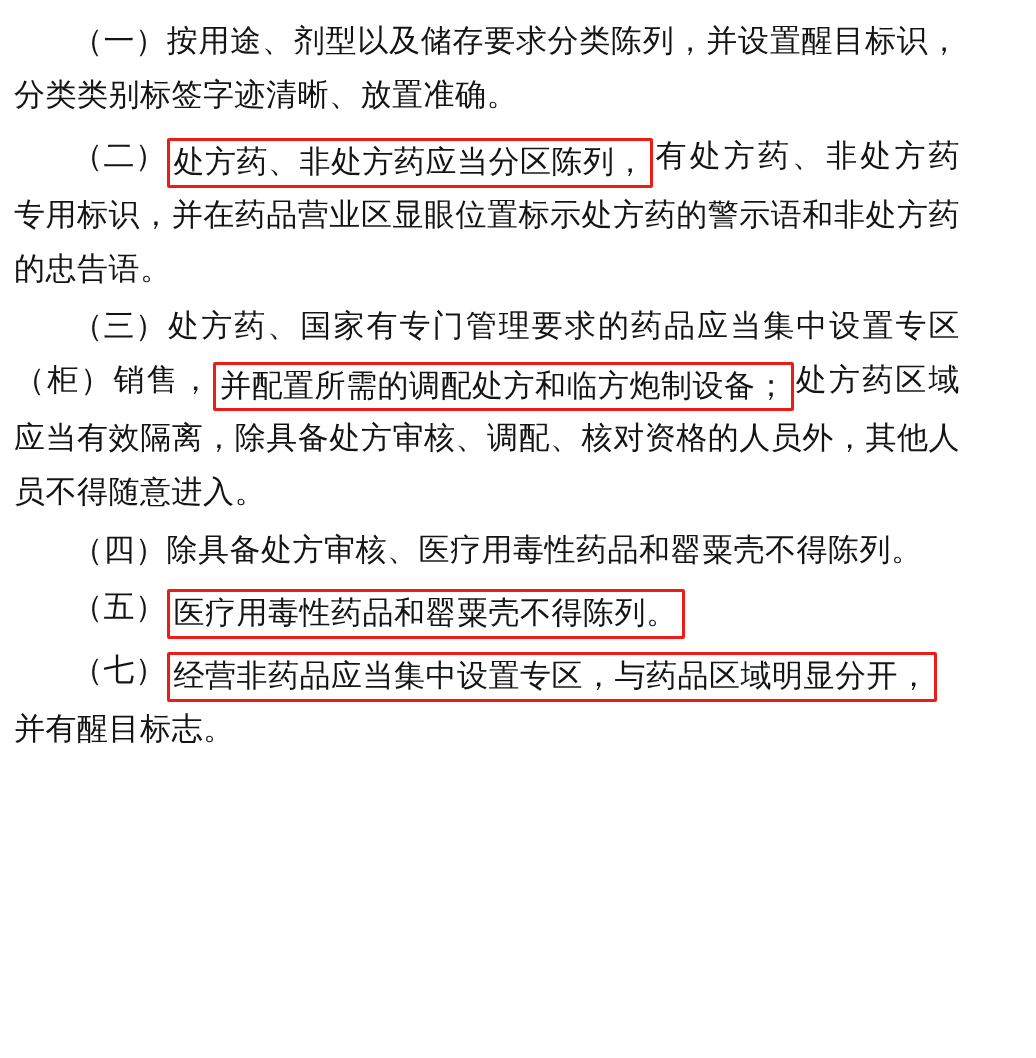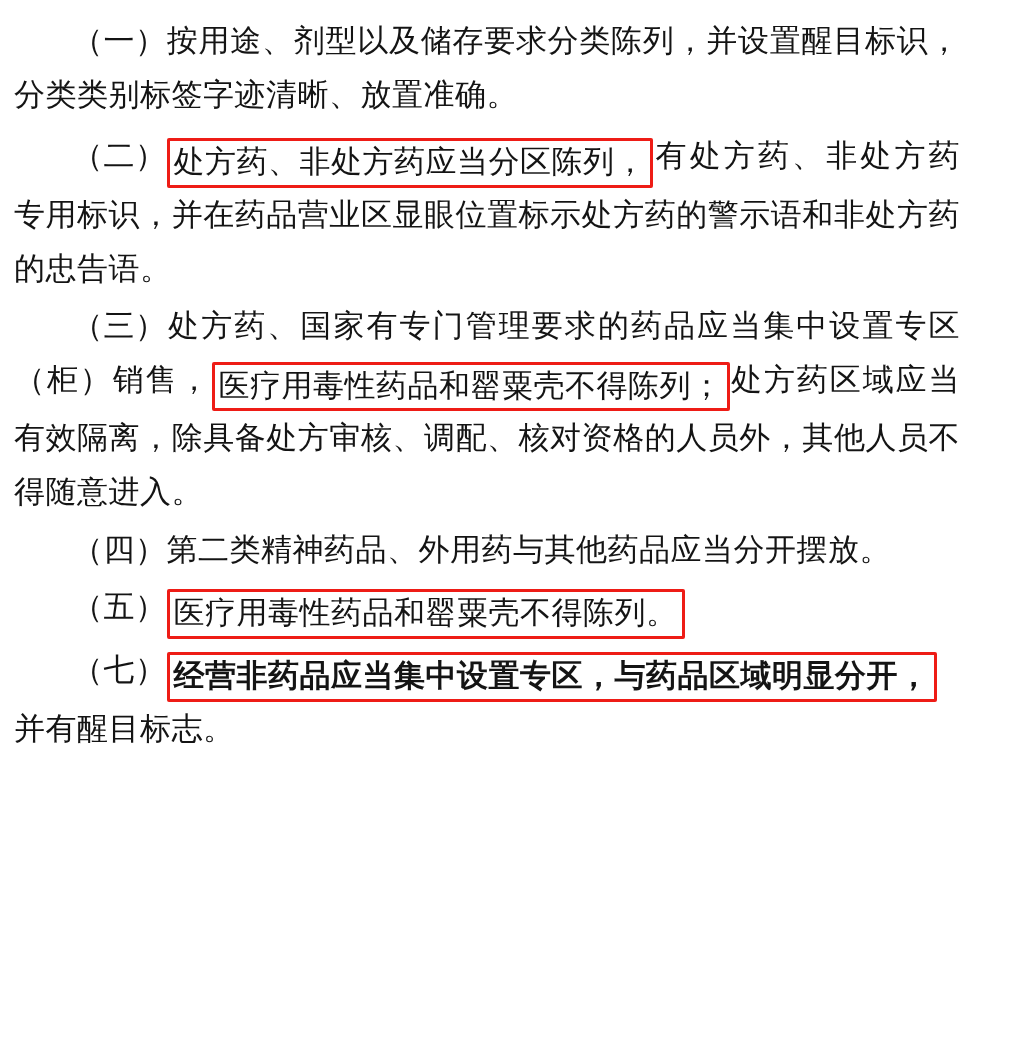--- a/index.html
+++ b/index.html
@@ -55,29 +55,29 @@
 
   <p class="para p-block">
     <span class="lead">（一）</span><span>按用途、剂型以及储存要求分类陈列，并设置醒目标识，分类类别标签字迹清晰、放置准确。</span>
   </p>
 
   <p class="para p-block">
     <span class="lead">（二）</span><span class="hl" style="border-color: rgb(238, 28, 22); margin-top: 13px;">处方药、非处方药应当分区陈列，</span><span>有处方药、非处方药专用标识，并在药品营业区显眼位置标示处方药的警示语和非处方药的忠告语。</span>
   </p>
 
   <p class="para p-block">
-    <span class="lead">（三）</span><span>处方药、国家有专门管理要求的药品应当集中设置专区（柜）销售，</span><span class="hl" style="border-color: rgb(238, 28, 22);">医疗用毒性药品和罂粟壳不得陈列；</span><span>处方药区域应当有效隔离，除具备处方审核、调配、核对资格的人员外，其他人员不得随意进入。</span>
+    <span class="lead">（三）</span><span>处方药、国家有专门管理要求的药品应当集中设置专区（柜）销售，</span><span class="hl" style="border-color: rgb(238, 28, 22);">并配置所需的调配处方和临方炮制设备；</span><span>处方药区域应当有效隔离，除具备处方审核、调配、核对资格的人员外，其他人员不得随意进入。</span>
   </p>
 
   <p class="para p-block">
-    <span class="lead">（四）</span><span>第二类精神药品、外用药与其他药品应当分开摆放。</span>
+    <span class="lead">（四）</span><span>除具备处方审核、医疗用毒性药品和罂粟壳不得陈列。</span>
   </p>
 
   <p class="para p-block">
     <span class="lead">（五）</span><span class="hl" style="border-color: rgb(238, 28, 22);">医疗用毒性药品和罂粟壳不得陈列。</span>
   </p>
 
 
   <p class="para p-block">
-    <span class="lead">（七）</span><span class="hl" style="border-color: rgb(238, 28, 22); font-weight: bold;">经营非药品应当集中设置专区，与药品区域明显分开，</span><span>并有醒目标志。</span>
+    <span class="lead">（七）</span><span class="hl" style="border-color: rgb(238, 28, 22);">经营非药品应当集中设置专区，与药品区域明显分开，</span><span>并有醒目标志。</span>
   </p>
 
 </div>
 
 </body></html>

